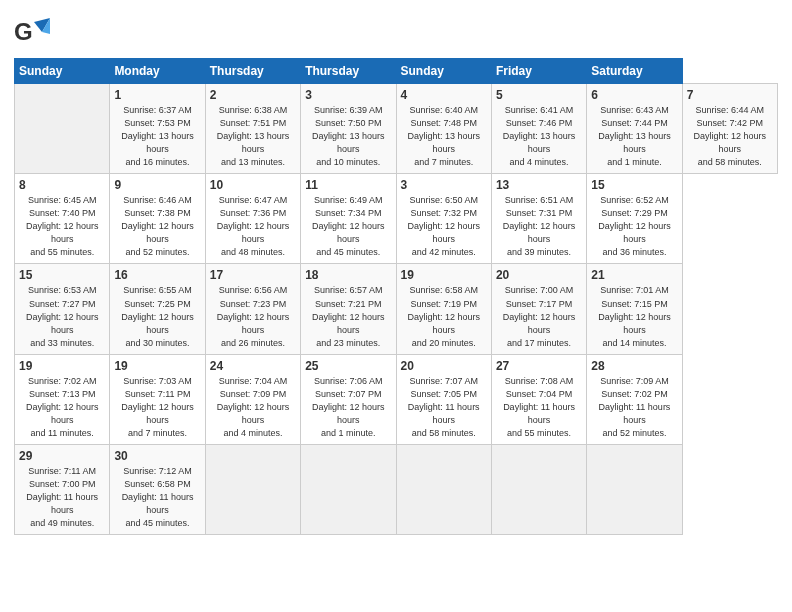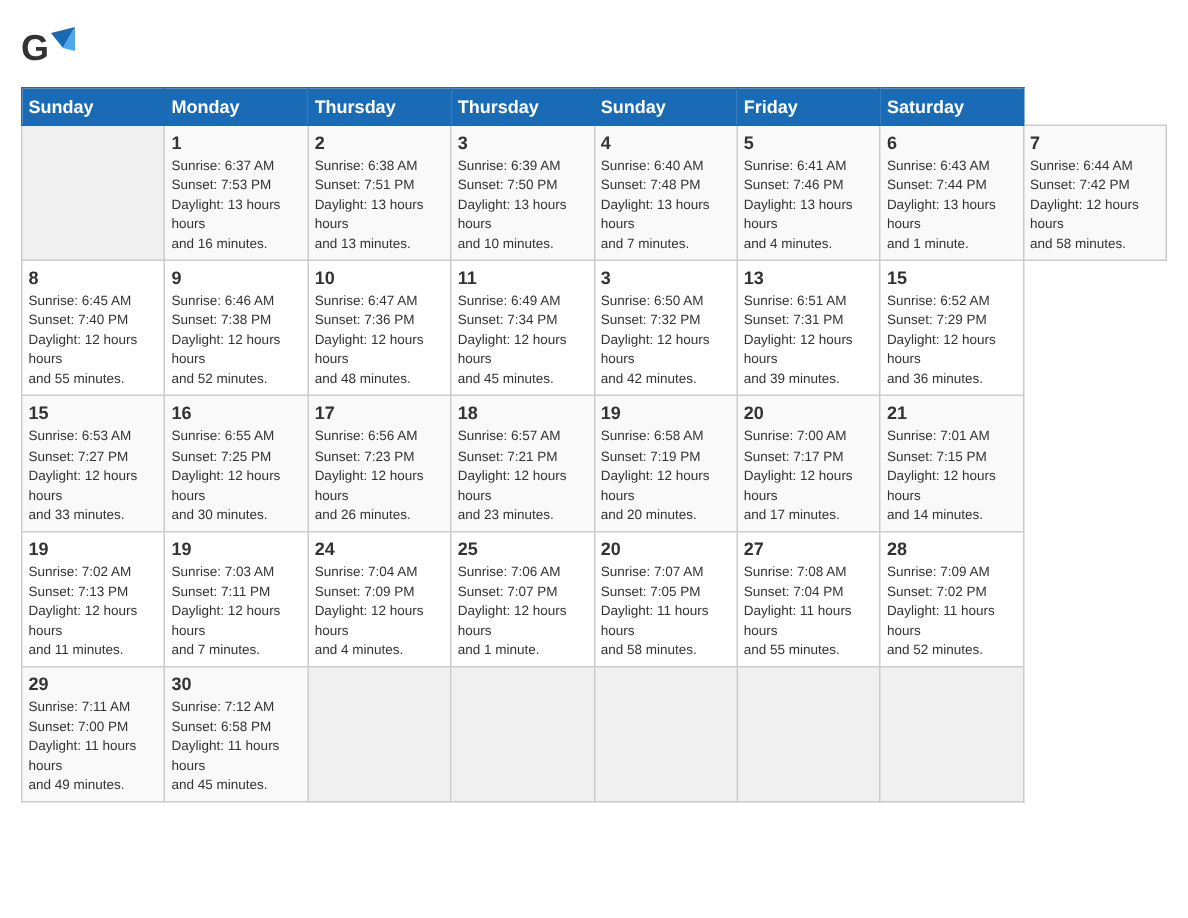--- a/index.html
+++ b/index.html
@@ -69,20 +69,21 @@
     .day-num {
       font-size: 12px;
       font-weight: bold;
       display: block;
       margin-bottom: 2px;
     }
     .day-info {
       font-size: 9px;
       line-height: 1.45;
       color: #333;
+      text-align: center;
     }
     .empty-cell {
       background: #f0f0f0 !important;
     }
   </style>
 </head>
 <body>
 
 <div class="container">
   <div class="header-area">

